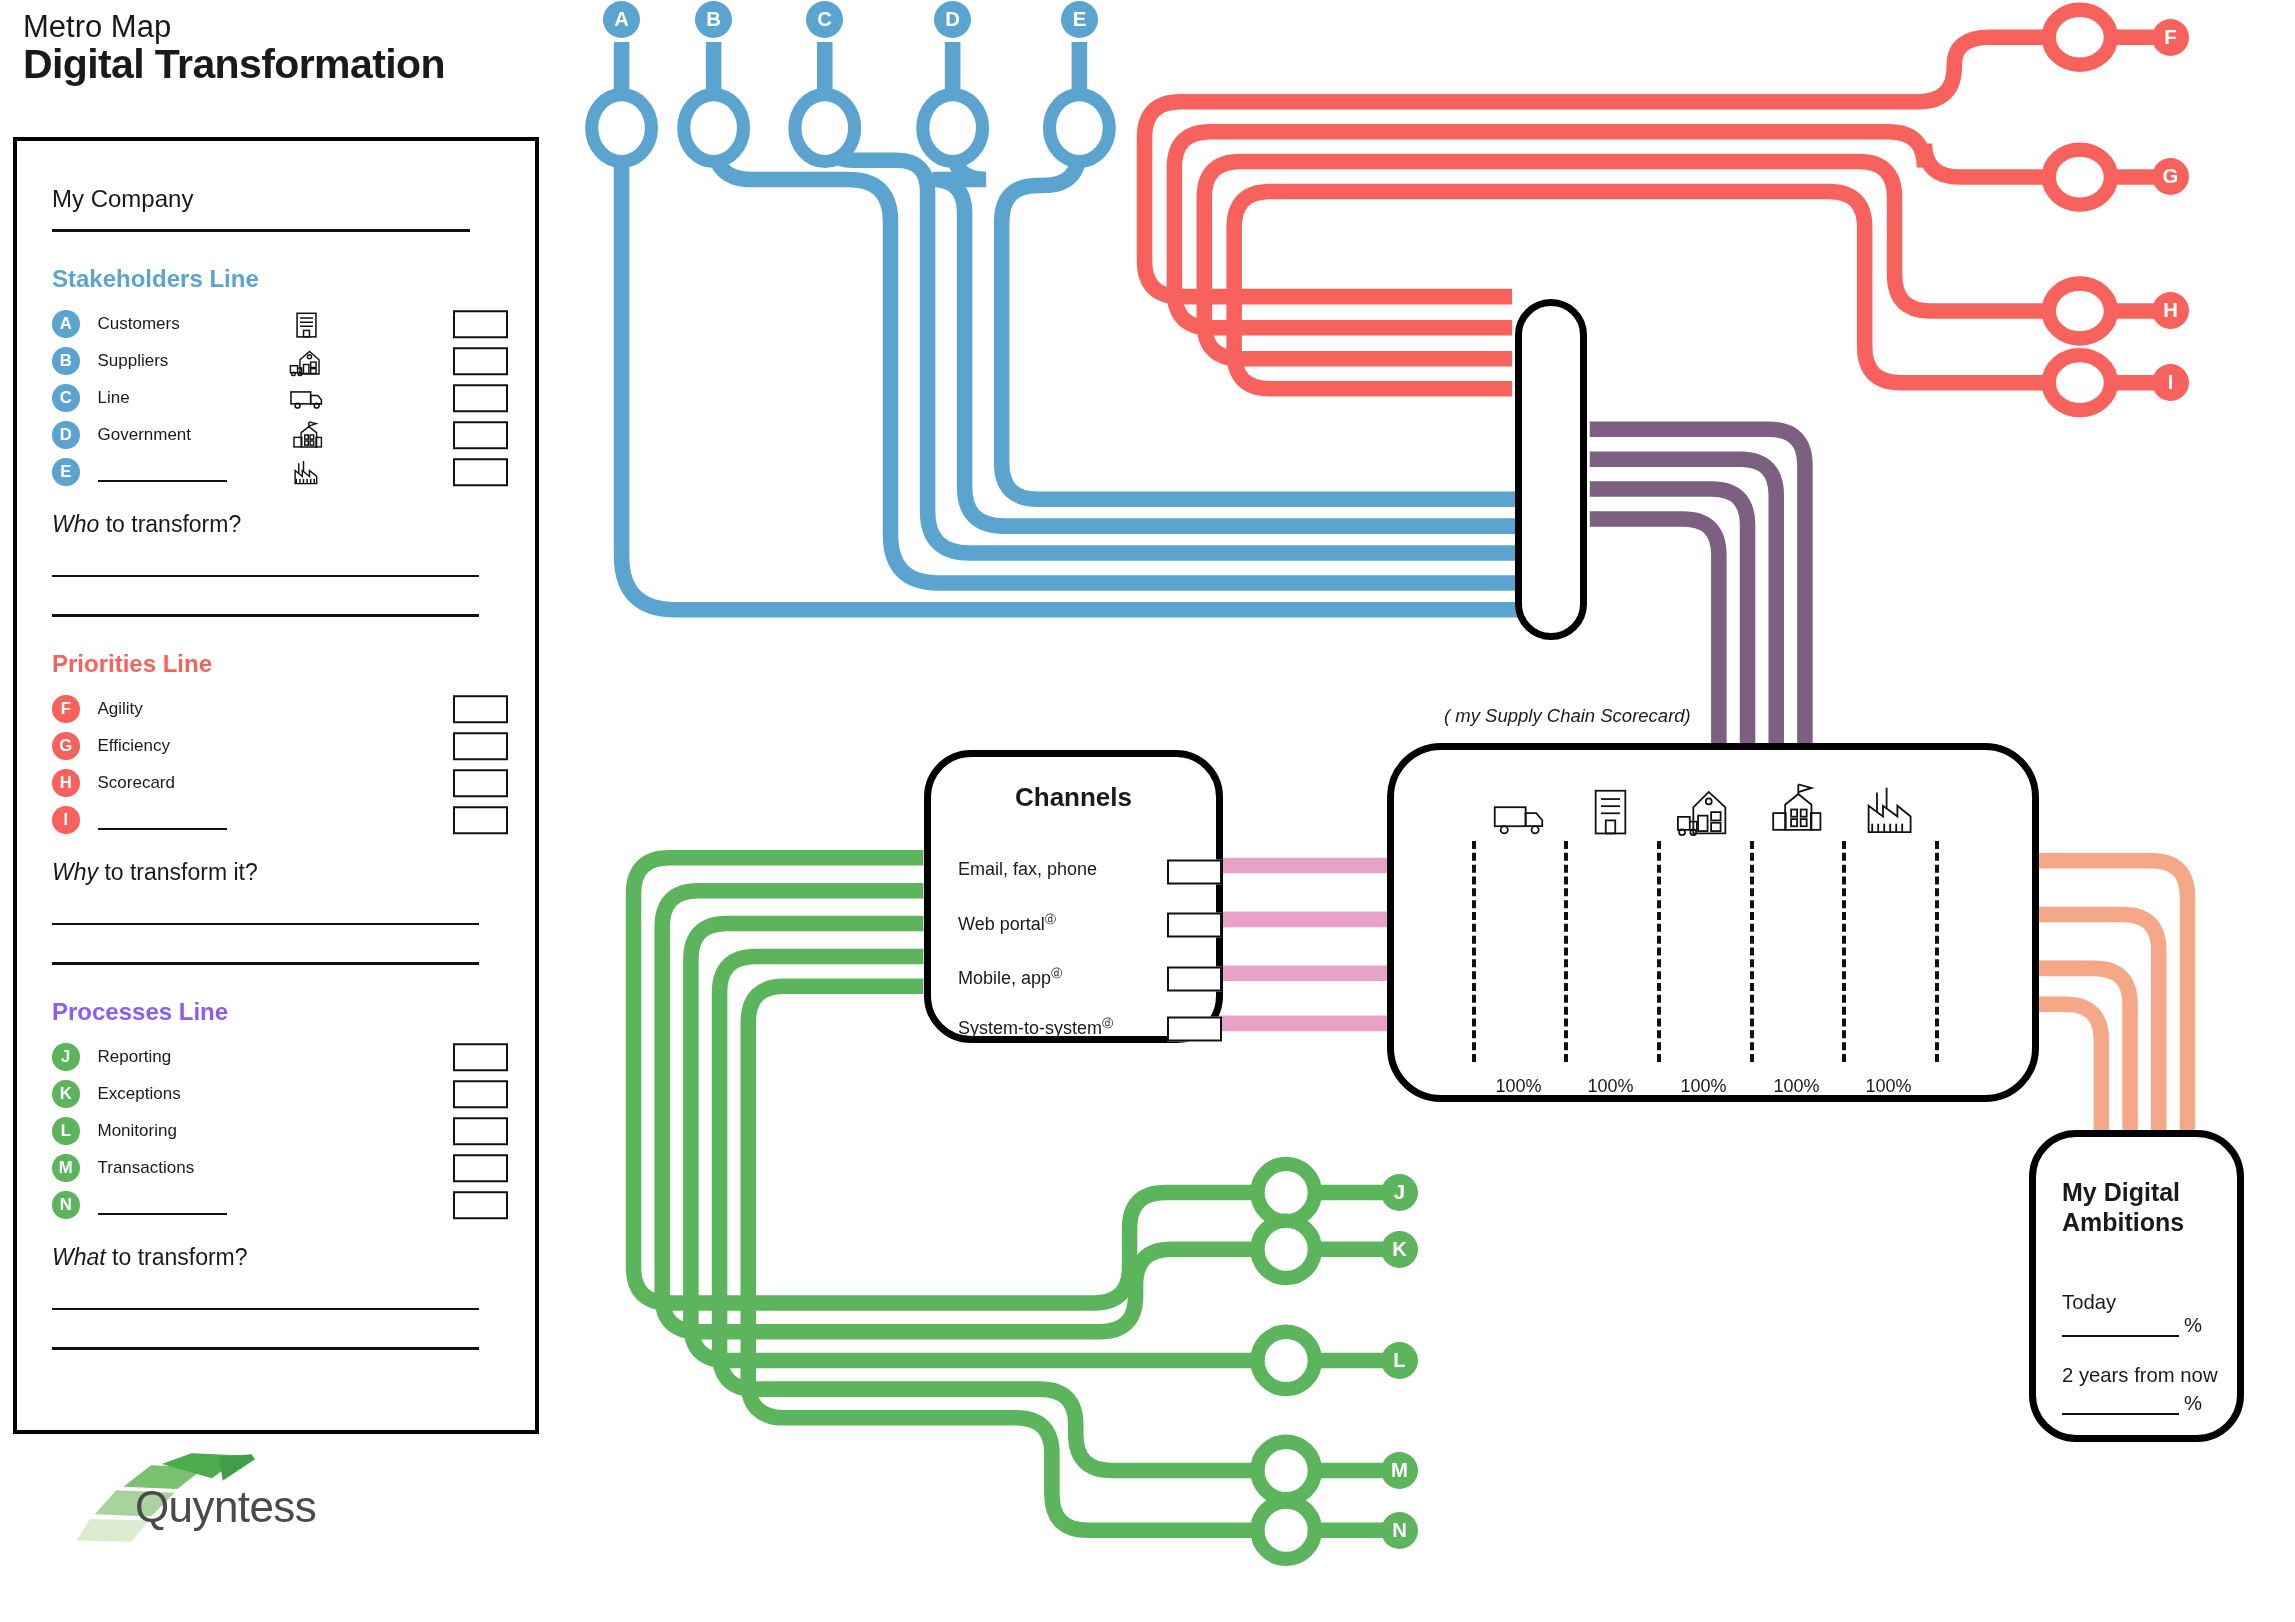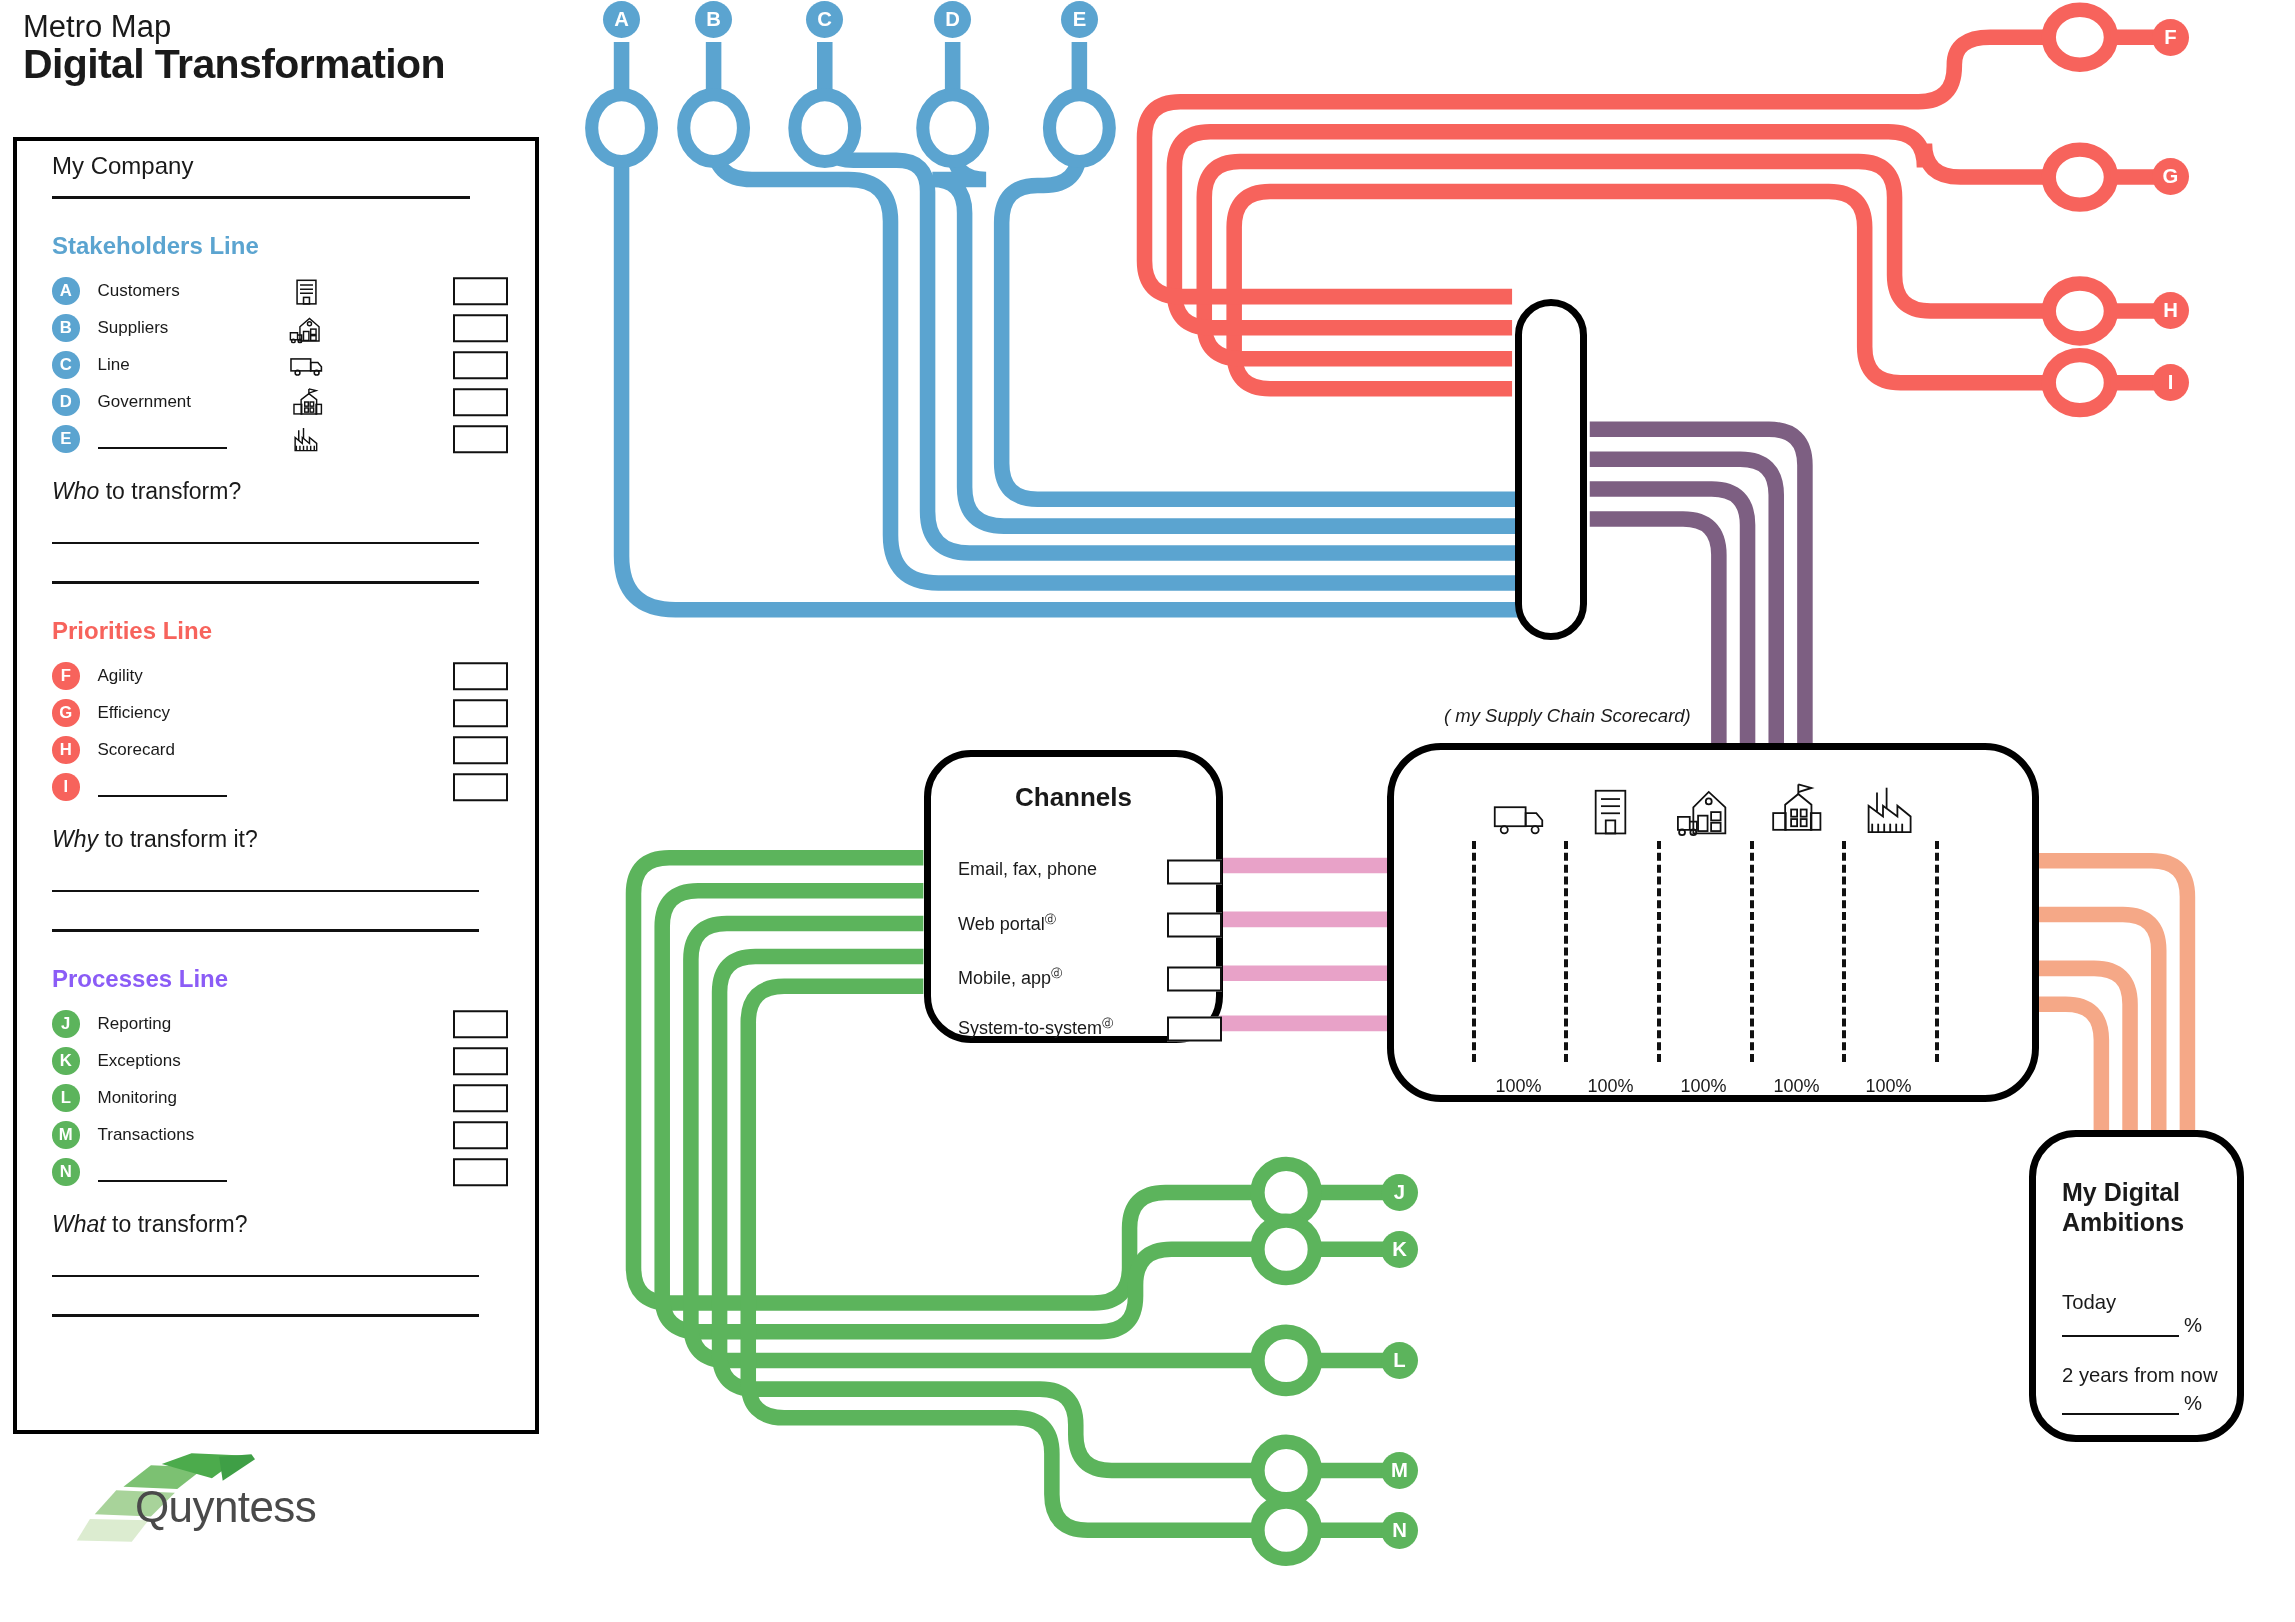--- a/index.html
+++ b/index.html
@@ -7,21 +7,21 @@
        font-family:"Liberation Sans",sans-serif;color:#1a1a1a;}
 
   
   #header{position:absolute;left:23px;top:6px;width:538px;}
   #title{font-size:41px;font-weight:bold;letter-spacing:-0.6px;line-height:1.05;}
   #subtitle{font-size:31px;font-weight:400;margin-top:4.8px;line-height:1.05;}
 
   
   #legend{position:absolute;left:13px;top:137px;width:526px;height:1297px;
           border:4.2px solid #000;box-sizing:border-box;background:#fff;}
-  .lg-pad{padding:11px 35px 0 35px;}
+  .lg-pad{padding:44px 35px 0 35px;}
   .company-label{font-size:24px;margin-bottom:15.5px;}
   .rule{height:3px;background:#111;margin-bottom:6px;}
   .rule.w740{width:418px;}
 
   .line-head{font-size:24px;font-weight:bold;margin:33px 0 13px 0;}
   .lh-blue{color:#5ba4d0;}
   .lh-red{color:#f7635c;}
   .lh-green{color:#8b5cf6;}
 
   .lrow{display:flex;align-items:center;height:37px;position:relative;}

